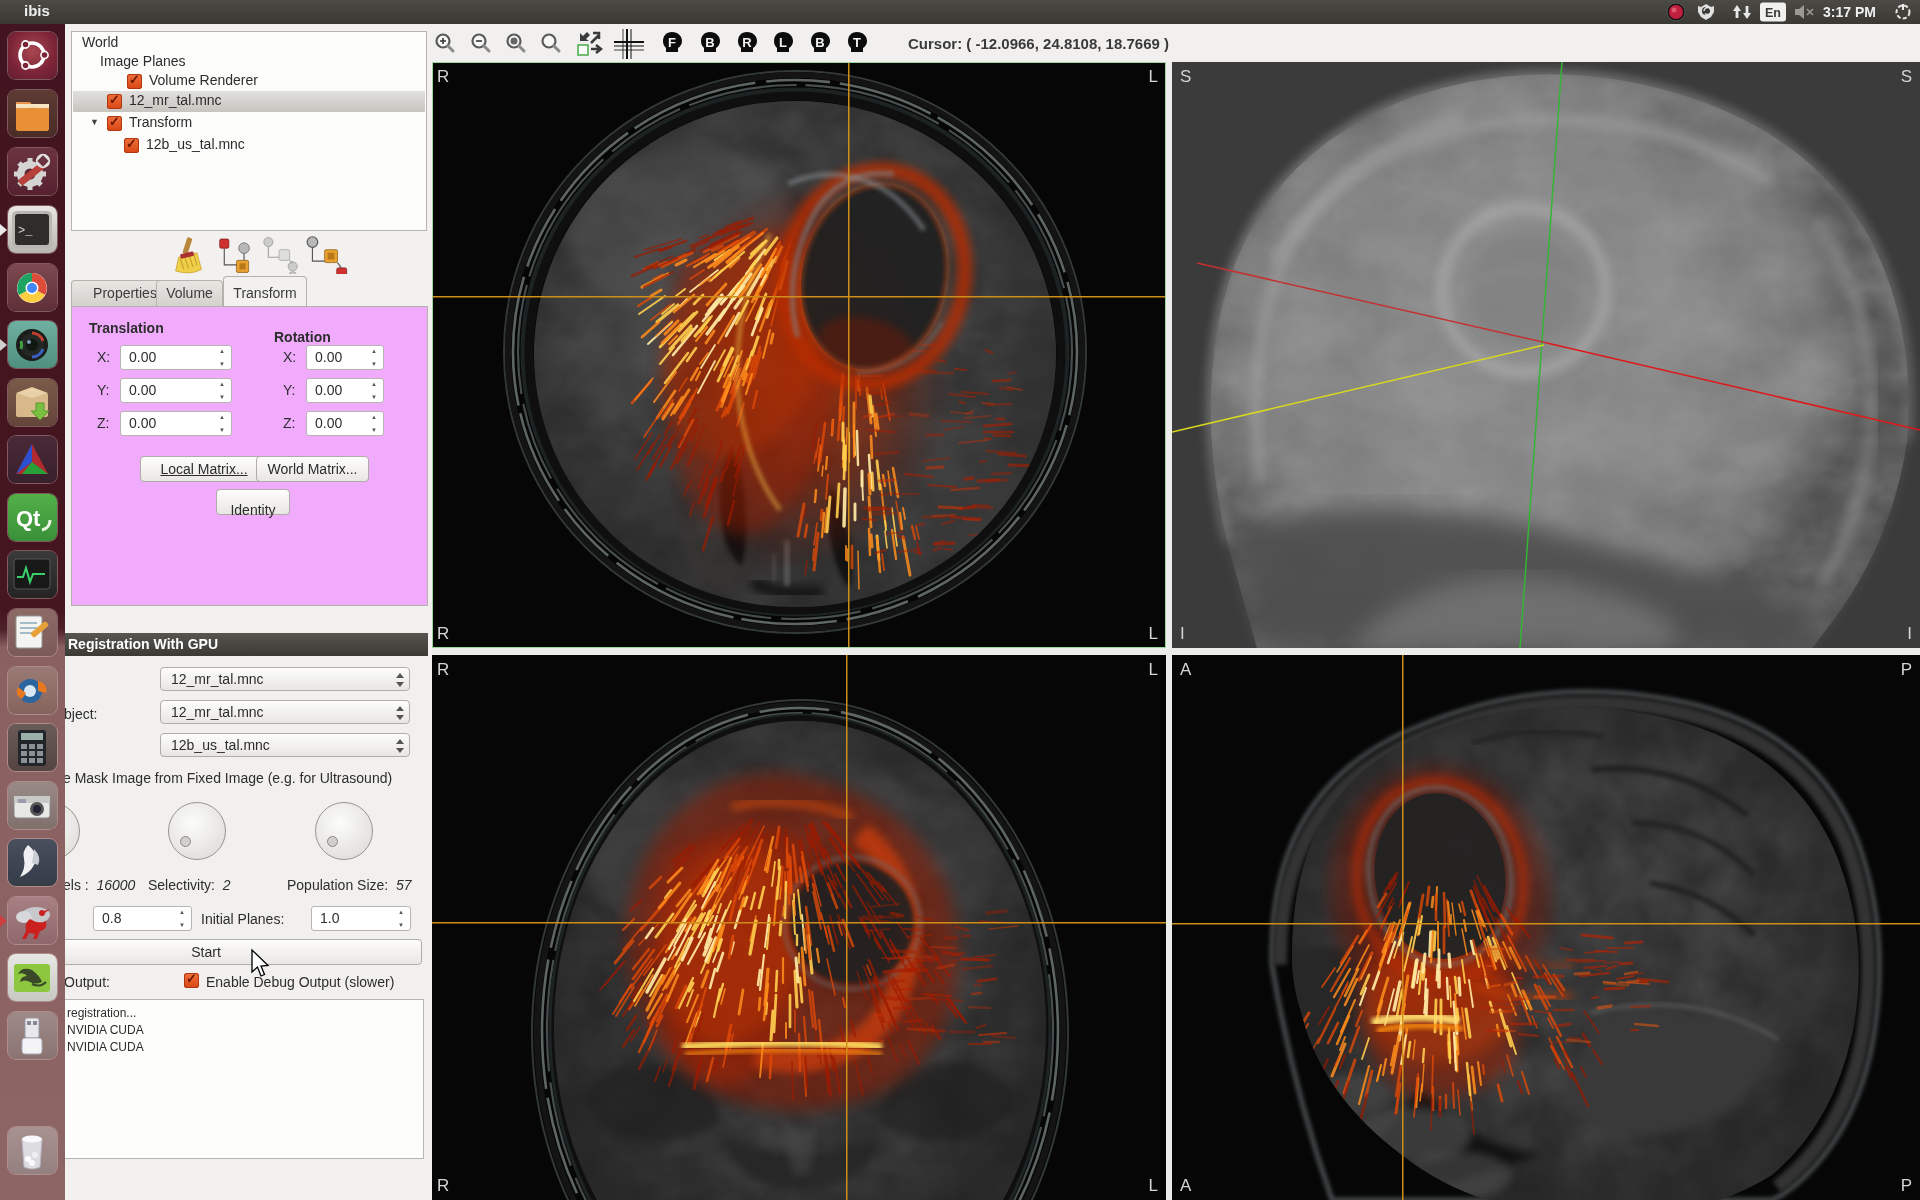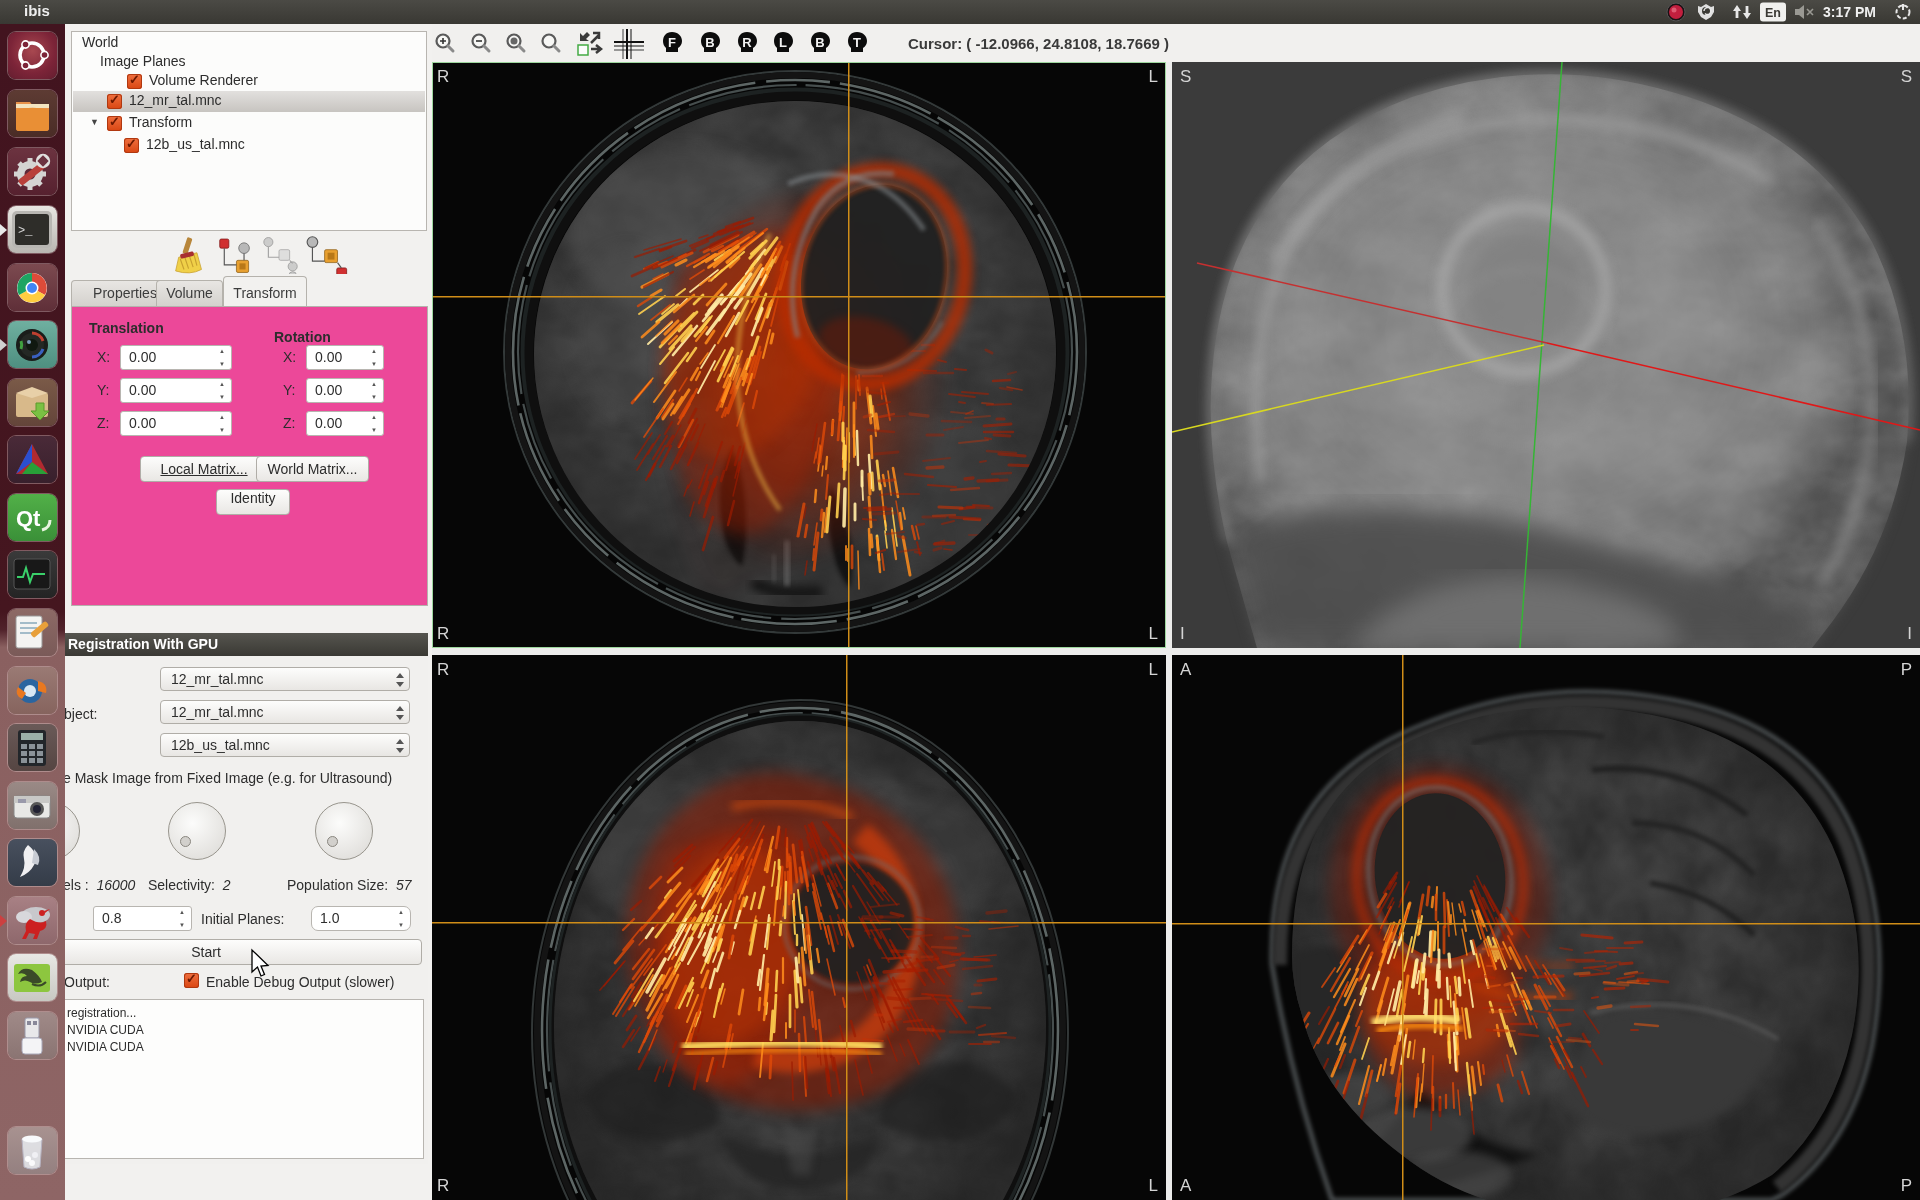--- a/index.html
+++ b/index.html
@@ -6,21 +6,21 @@
 #topbar { left:0; top:0; width:1920px; height:24px; background:linear-gradient(#4b4a45,#393833); z-index:50; }
 #topbar .title { position:absolute; left:24px; top:2px; font-weight:bold; font-size:15px; color:#eee; }
 #panel { left:65px; top:24px; width:367px; height:1176px; background:#f2f1ef; z-index:2; }
 #tree { position:absolute; left:6px; top:7px; width:356px; height:200px; background:#fcfcfb; border:1px solid #b8b5b0; }
 .trow { position:absolute; left:1px; right:1px; height:19px; font-size:14px; color:#2d2d2d; }
 .cb { position:absolute; width:15px; height:15px; border-radius:3px; background:linear-gradient(#ef7040,#d94612); box-shadow:inset 0 0 0 1px #b03810; }
 .cb:after { content:"✓"; position:absolute; left:2px; top:-2px; color:#6a1800; font-size:13px; font-weight:bold; }
 .sel { background:linear-gradient(#e2e0de,#c7c4c0); }
 .tab { position:absolute; top:2px; height:26px; background:linear-gradient(#e8e6e3,#d4d1cd); border:1px solid #b5b2ac; border-bottom:none; border-radius:4px 4px 0 0; font-size:14px; color:#3c3c3c; text-align:center; padding-top:4px; }
 .tab.active { background:#f2f1ef; height:30px; top:-2px; z-index:3; padding-top:8px; }
-#tabbody { position:absolute; left:0; top:28px; width:357px; height:300px; border:1px solid #b5b2ac; background:#ec4899; }
+#tabbody { position:absolute; left:0; top:28px; width:357px; height:300px; border:1px solid #b5b2ac; background:#f0abfc; }
 .h1 { font-weight:bold; font-size:14px; color:#2d2d2d; }
 .spin { position:absolute; background:#fff; border:1px solid #b8b5b0; border-radius:3px; font-size:14px; color:#2d2d2d; padding:3px 0 0 8px; }
 .spin .arr { position:absolute; right:0px; top:0; bottom:0; width:16px; }
 .spin .arr:before { content:"▲"; position:absolute; top:2px; left:4px; font-size:6px; color:#555; }
 .spin .arr:after { content:"▼"; position:absolute; bottom:2px; left:4px; font-size:6px; color:#555; }
 .btn { position:absolute; background:linear-gradient(#fdfdfc,#e9e7e4); border:1px solid #b0ada7; border-radius:4px; font-size:14px; color:#2d2d2d; text-align:center; }
 .lbl { position:absolute; font-size:14px; color:#2d2d2d; white-space:nowrap; }
 #regwin { left:0; top:633px; width:428px; height:531px; background:#f1f0ee; z-index:3; }
 #regtitle { position:absolute; left:0; top:0; width:428px; height:23px; background:linear-gradient(#56554f,#3a3934); color:#fff; font-weight:bold; font-size:14px; padding:3px 0 0 68px; }
 .combo { position:absolute; height:24px; background:linear-gradient(#fdfdfc,#e8e6e3); border:1px solid #b0ada7; border-radius:4px; font-size:14px; color:#2d2d2d; padding:3px 0 0 10px; }
@@ -138,21 +138,21 @@
         <div class="lbl" style="left:25px;top:108px;">Z:</div>
         <div class="spin" style="left:48px;top:104px;width:112px;height:25px;">0.00<span class="arr"></span></div>
         <div class="lbl" style="left:211px;top:42px;">X:</div>
         <div class="spin" style="left:234px;top:38px;width:78px;height:25px;">0.00<span class="arr"></span></div>
         <div class="lbl" style="left:211px;top:75px;">Y:</div>
         <div class="spin" style="left:234px;top:71px;width:78px;height:25px;">0.00<span class="arr"></span></div>
         <div class="lbl" style="left:211px;top:108px;">Z:</div>
         <div class="spin" style="left:234px;top:104px;width:78px;height:25px;">0.00<span class="arr"></span></div>
         <div class="btn" style="left:68px;top:149px;width:128px;height:26px;padding-top:4px;text-decoration:underline;">Local Matrix...</div>
         <div class="btn" style="left:184px;top:149px;width:113px;height:26px;padding-top:4px;">World Matrix...</div>
-        <div class="btn" style="left:144px;top:182px;width:74px;height:26px;padding-top:0;">Identity</div>
+        <div class="btn" style="left:144px;top:182px;width:74px;height:26px;padding-top:12px;">Identity</div>
       </div>
     </div>
   </div>
 
   <div id="regwin" class="abs">
     <div id="regtitle">Registration With GPU</div>
     <div class="combo" style="left:160px;top:34px;width:250px;">12_mr_tal.mnc<svg style="position:absolute;right:4px;top:5px;" width="10" height="14">
         <path d="M5 0 L9 5 H1 Z M5 14 L9 9 H1 Z" fill="#555"></path>
       </svg></div>
     <div class="lbl" style="left:64px;top:73px;">bject:</div>
@@ -170,21 +170,21 @@
       <span class="dot"></span>
     </div>
     <div class="knob" style="left:315px;top:169px;">
       <span class="dot"></span>
     </div>
     <div class="lbl" style="left:63px;top:244px;">els : &nbsp;<i>16000</i></div>
     <div class="lbl" style="left:148px;top:244px;">Selectivity: &nbsp;<i>2</i></div>
     <div class="lbl" style="left:287px;top:244px;">Population Size: &nbsp;<i>57</i></div>
     <div class="spin" style="left:93px;top:273px;width:99px;height:25px;">0.8<span class="arr"></span></div>
     <div class="lbl" style="left:201px;top:278px;">Initial Planes:</div>
-    <div class="spin" style="left:311px;top:273px;width:100px;height:25px;border-radius:7px;">1.0<span class="arr"></span></div>
+    <div class="spin" style="left:311px;top:273px;width:100px;height:25px;">1.0<span class="arr"></span></div>
     <div class="btn" style="left:-10px;top:306px;width:432px;height:26px;padding-top:4px;">Start</div>
     <div class="lbl" style="left:64px;top:341px;">Output:</div>
     <span class="cb" style="left:184px;top:340px;"></span>
     <div class="lbl" style="left:206px;top:341px;">Enable Debug Output (slower)</div>
     <div id="outbox">
       <span style="position:absolute;left:62px;top:5px;">registration...</span>
       <span style="position:absolute;left:62px;top:22px;">NVIDIA CUDA</span>
       <span style="position:absolute;left:62px;top:39px;">NVIDIA CUDA</span>
     </div>
     <svg class="abs" style="left:250px;top:315px;" width="22" height="30" viewBox="0 0 22 30">

